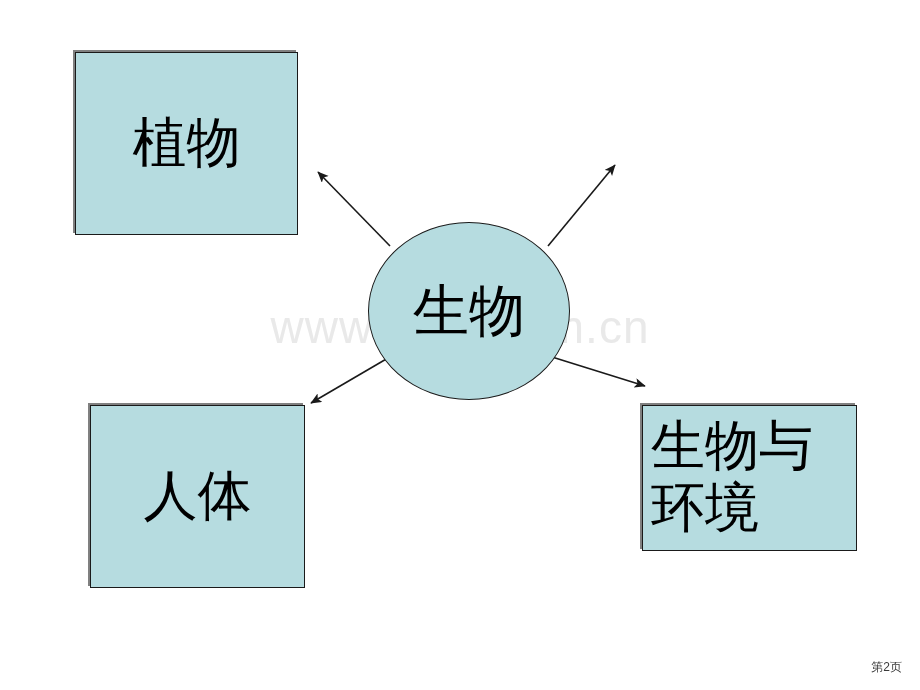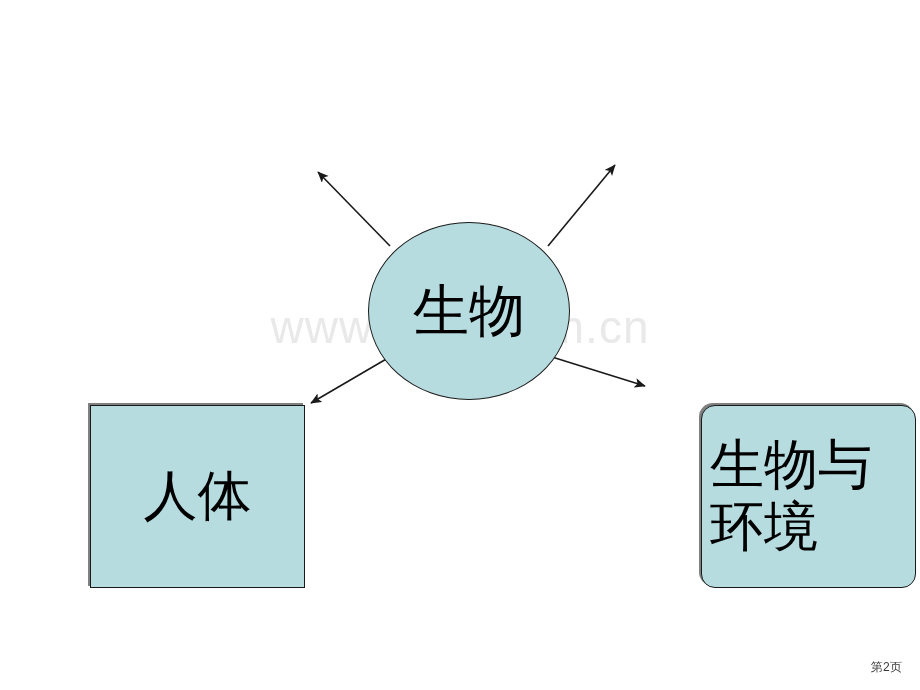--- a/index.html
+++ b/index.html
@@ -70,21 +70,21 @@
   .box.align-left .label {
     text-align: left;
     width: 100%;
     padding-left: 8px;
     box-sizing: border-box;
   }
 
   #node-plants     { left: 75px;  top: 52px;  width: 223px; height: 183px; }
   #node-research   { left: 652px; top: 53px;  width: 238px; height: 202px; }
   #node-human      { left: 90px;  top: 405px; width: 215px; height: 183px; }
-  #node-environment{ left: 701px; top: 405px; width: 215px; height: 183px; border-radius: 14px; }
+  #node-environment{ left: 642px; top: 405px; width: 215px; height: 146px; }
 
   #node-center {
     left: 368px;
     top: 222px;
     width: 202px;
     height: 178px;
     border: 1px solid #1a1a1a;
     border-radius: 50%;
     display: flex;
     align-items: center;
@@ -94,21 +94,21 @@
     font-size: 56px;
     color: #000000;
     line-height: 1;
   }
 
   
   .page-indicator {
     position: absolute;
     right: 18px;
     bottom: 14px;
-    font-family: Liberation Mono, monospace;
+    font-family: Liberation Sans, sans-serif;
     font-size: 12px;
     color: #3a3a3a;
     z-index: 4;
   }
 </style>
 </head>
 <body>
 
 <div id="slide">
 
@@ -123,20 +123,23 @@
 
     <line x1="390" y1="246" x2="318" y2="172" stroke="#1a1a1a" stroke-width="1.6" marker-end="url(#arrowhead)"></line>
 
     <line x1="548" y1="246" x2="615" y2="165" stroke="#1a1a1a" stroke-width="1.6" marker-end="url(#arrowhead)"></line>
 
     <line x1="388" y1="358" x2="311" y2="403" stroke="#1a1a1a" stroke-width="1.6" marker-end="url(#arrowhead)"></line>
 
     <line x1="552" y1="357" x2="645" y2="386" stroke="#1a1a1a" stroke-width="1.6" marker-end="url(#arrowhead)"></line>
   </svg>
 
+  <div id="node-plants" class="node box">
+    <span class="label">植物</span>
+  </div>
 
 
   <div id="node-human" class="node box">
     <span class="label">人体</span>
   </div>
 
   <div id="node-center" class="node">
     <span class="label">生物</span>
   </div>
 

